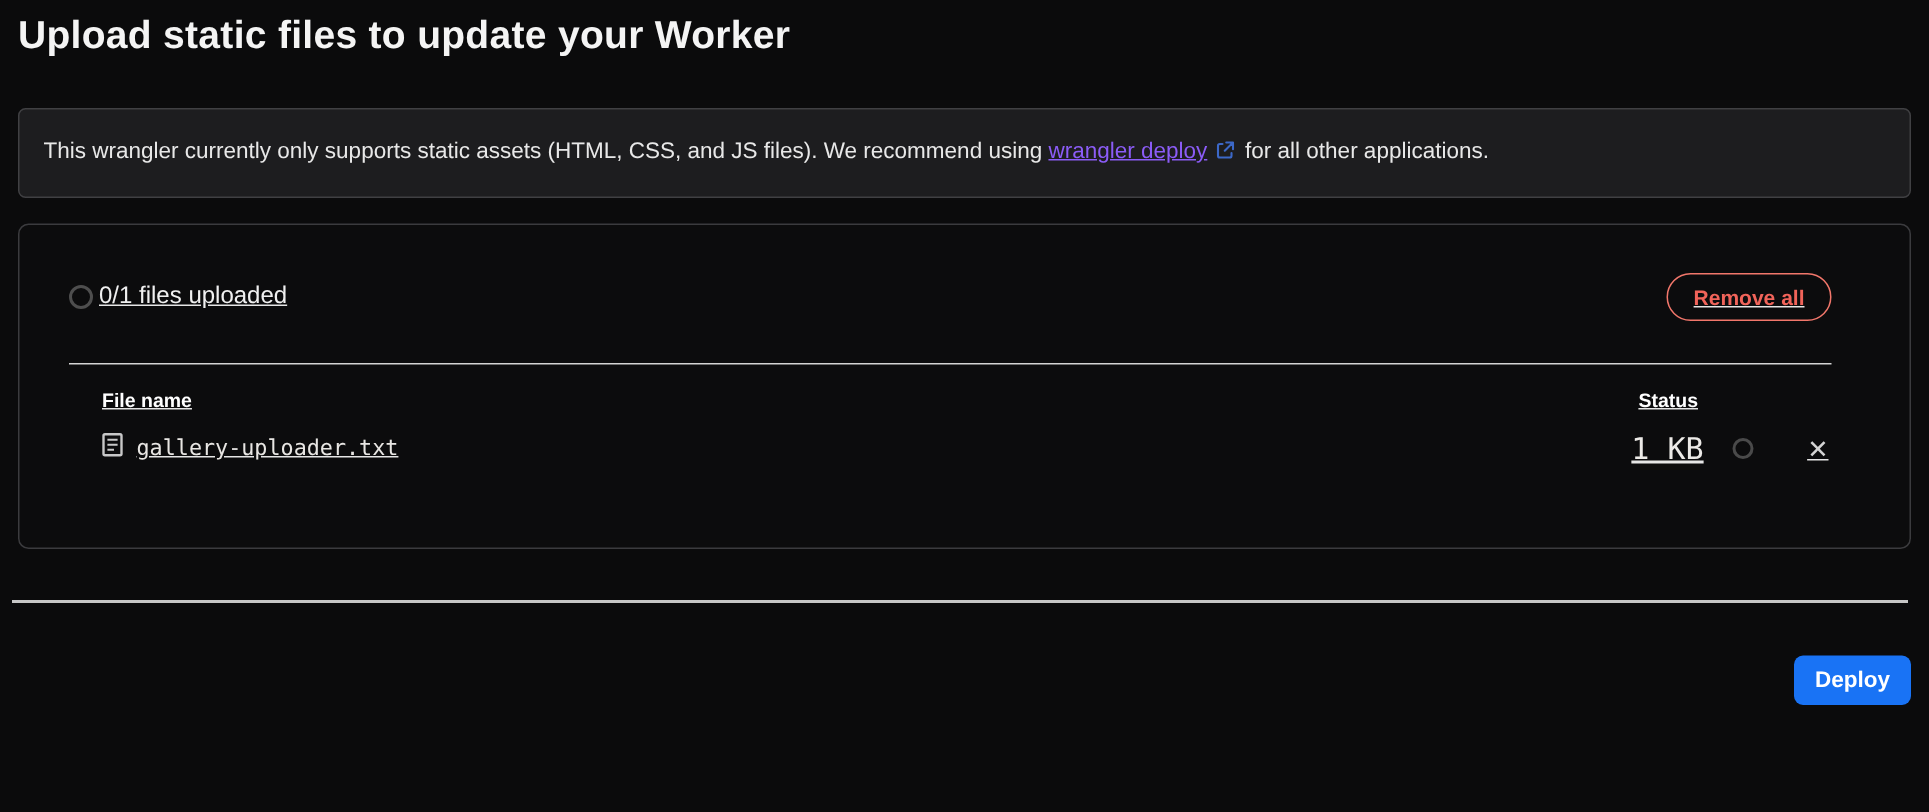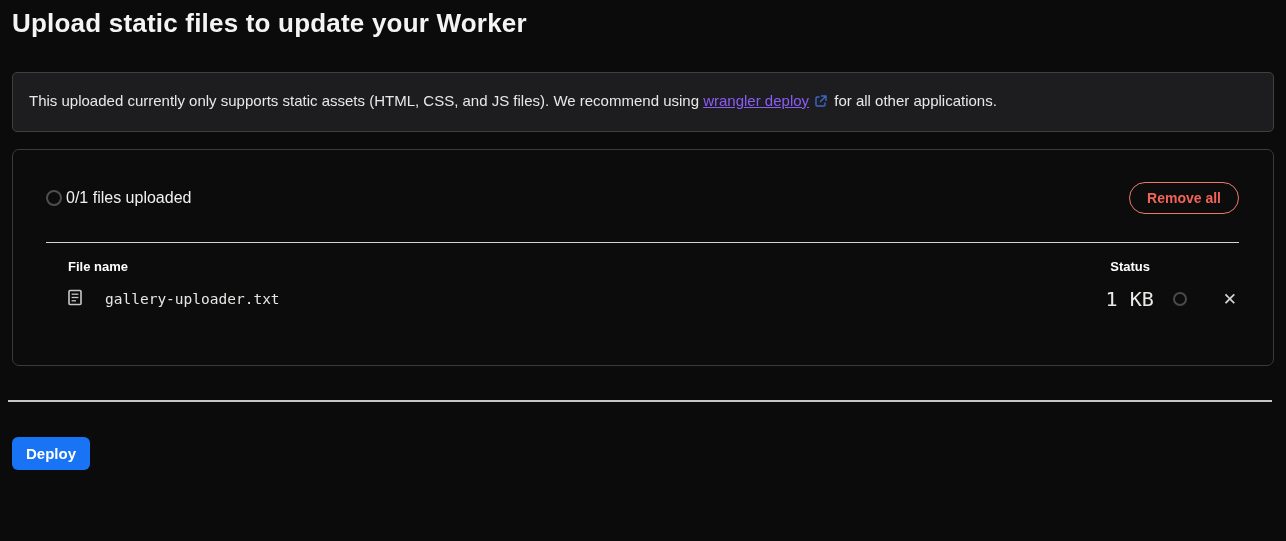--- a/index.html
+++ b/index.html
@@ -42,22 +42,23 @@
     vertical-align: -2px;
     margin-left: 5px;
     margin-right: 2px;
   }
 
   
   .card {
     margin-top: 17px;
     border: 1px solid #3b3b3e;
     border-radius: 7px;
-    padding: 32px 34px 54px 33px;
+    padding: 32px 52px 54px 33px;
     background: #0c0c0d;
+    text-decoration: underline;
   }
   .card-header {
     display: flex;
     align-items: center;
     justify-content: space-between;
   }
   .progress-wrap { display: flex; align-items: center; gap: 4px; }
   .status-circle {
     width: 16px; height: 16px;
     border: 2px solid #4e4e4e;
@@ -88,21 +89,21 @@
     align-items: center;
     justify-content: space-between;
   }
   .col-head {
     font-size: 13px;
     font-weight: 700;
     color: #ffffff;
   }
   .head-status { margin-right: 89px; }
   .table-row { margin-top: 13px; }
-  .file-cell { display: flex; align-items: center; gap: 23px; }
+  .file-cell { display: flex; align-items: center; gap: 9px; }
   .file-icon { flex: 0 0 auto; }
   .file-name {
     font-family: "DejaVu Sans Mono", monospace;
     font-size: 14.5px;
     color: #e8e6e3;
   }
   .status-cell { display: flex; align-items: center; }
   .file-size {
     font-family: "DejaVu Sans Mono", monospace;
     font-size: 20px;
@@ -139,21 +140,21 @@
   .advanced-label { font-size: 16px; color: #2a5beb; }
 
   
   .bottom-divider {
     border: none;
     border-top: 2px solid #c7c7c7;
     margin: 34px 2px 0 -4px;
   }
   .footer {
     display: flex;
-    justify-content: flex-start;
+    justify-content: flex-end;
     margin-top: 35px;
   }
   .btn-deploy {
     background: #1973f5;
     color: #ffffff;
     border: none;
     border-radius: 6px;
     font-family: "Liberation Sans", sans-serif;
     font-size: 15px;
     font-weight: 700;
@@ -162,21 +163,21 @@
   }
 </style>
 </head>
 <body>
 
 <div class="page">
 
   <h1 class="page-title">Upload static files to update your Worker</h1>
 
   <div class="banner">
-    <span>This uploaded currently only supports static assets (HTML, CSS, and JS files). We recommend using </span><a class="inline-link">wrangler deploy</a><span class="ext-icon"><svg width="14" height="14" viewBox="0 0 14 14">
+    <span>This wrangler currently only supports static assets (HTML, CSS, and JS files). We recommend using </span><a class="inline-link">wrangler deploy</a><span class="ext-icon"><svg width="14" height="14" viewBox="0 0 14 14">
           <path d="M5 3H3.2C2.5 3 2 3.5 2 4.2v6.6C2 11.5 2.5 12 3.2 12h6.6c.7 0 1.2-.5 1.2-1.2V9" fill="none" stroke="#3c68c8" stroke-width="1.4" stroke-linecap="round"></path>
           <path d="M7.5 2H12v4.5M12 2L6.5 7.5" fill="none" stroke="#3c68c8" stroke-width="1.4" stroke-linecap="round" stroke-linejoin="round"></path>
         </svg></span><span> for all other applications.</span>
   </div>
 
   <div class="card">
 
     <div class="card-header">
       <div class="progress-wrap">
         <span class="status-circle"></span>

